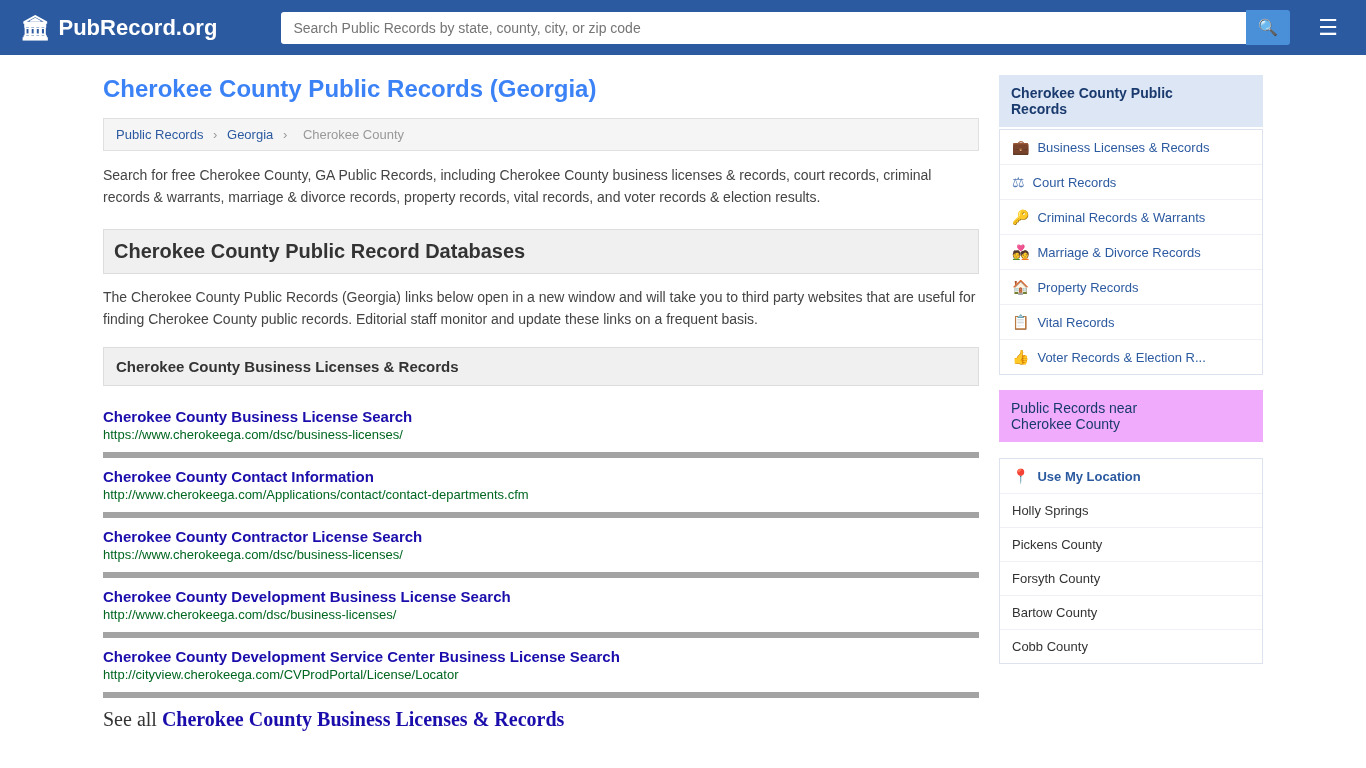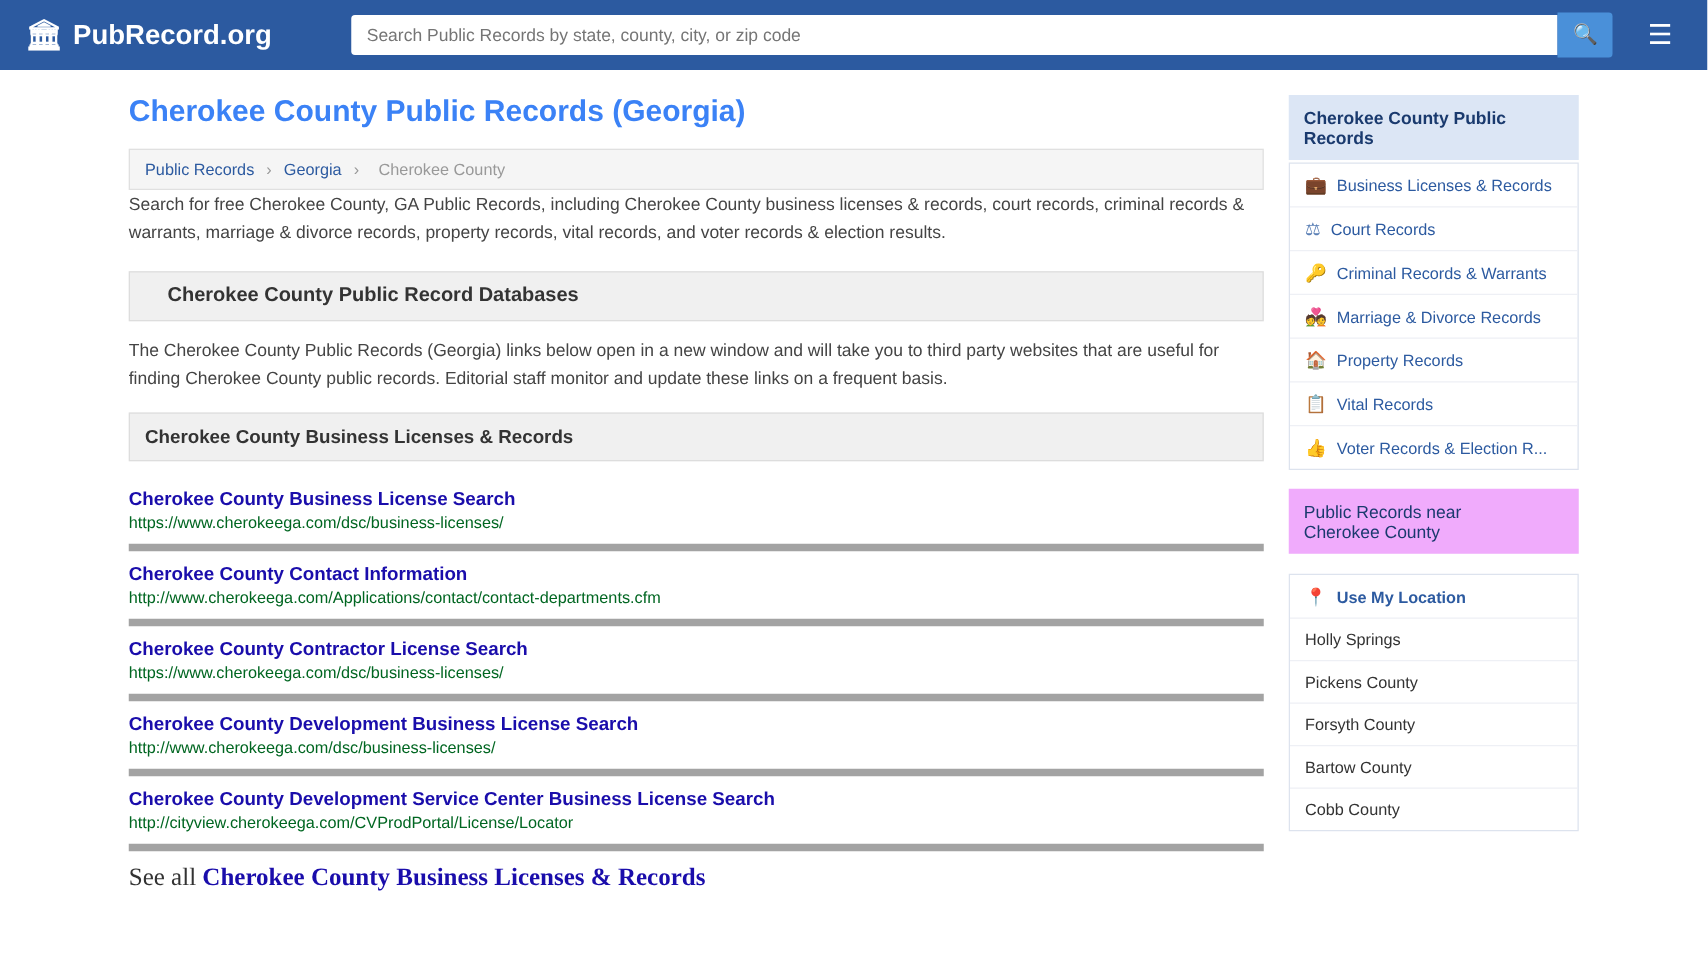--- a/index.html
+++ b/index.html
@@ -73,43 +73,43 @@
     .page-title {
       font-size: 24px;
       font-weight: bold;
       color: #3b82f6;
       margin-bottom: 15px;
     }
     .breadcrumb {
       background: #f5f5f5;
       padding: 8px 12px;
       border: 1px solid #e0e0e0;
-      margin-bottom: 0;
+      margin-bottom: 13px;
       font-size: 13px;
       color: #555;
     }
     .breadcrumb a {
       color: #2c5aa0;
       text-decoration: none;
     }
     .breadcrumb span {
       margin: 0 6px;
       color: #999;
     }
     .intro-text {
       font-size: 14px;
       line-height: 1.6;
       color: #444;
       margin-bottom: 20px;
     }
     .section-header {
       background: #f0f0f0;
       border: 1px solid #ddd;
-      padding: 10px 30px;
-      font-size: 16px;
+      padding: 10px 10px;
+      font-size: 20px;
       font-weight: bold;
       color: #333;
       margin-bottom: 12px;
     }
     .section-desc {
       font-size: 14px;
       line-height: 1.6;
       color: #444;
       margin-bottom: 16px;
     }
@@ -144,21 +144,21 @@
       font-family: Liberation Serif, serif;
     }
     .see-all-line a {
       font-weight: bold;
       color: #1a0dab;
       text-decoration: none;
     }
 
     
     .sidebar {
-      width: 232px;
+      width: 264px;
       flex-shrink: 0;
     }
     .sidebar-section {
       margin-bottom: 15px;
     }
     .sidebar-section-header {
       background: #dce6f5;
       padding: 10px 12px;
       font-size: 14px;
       font-weight: bold;

